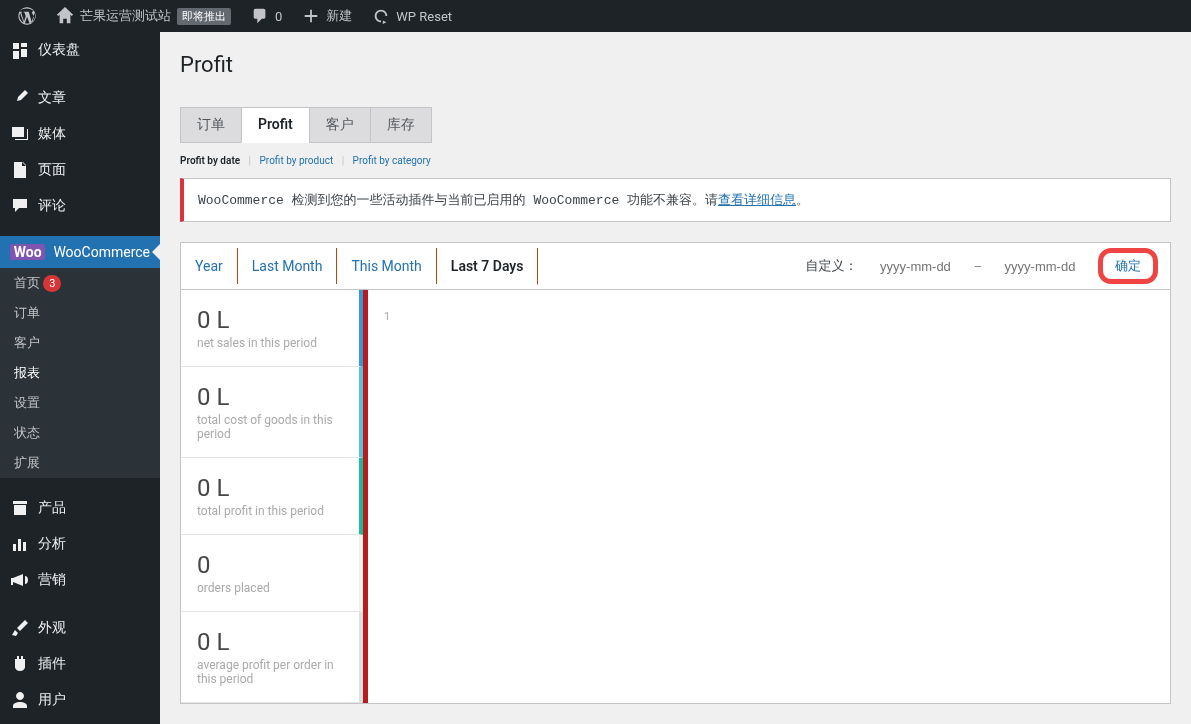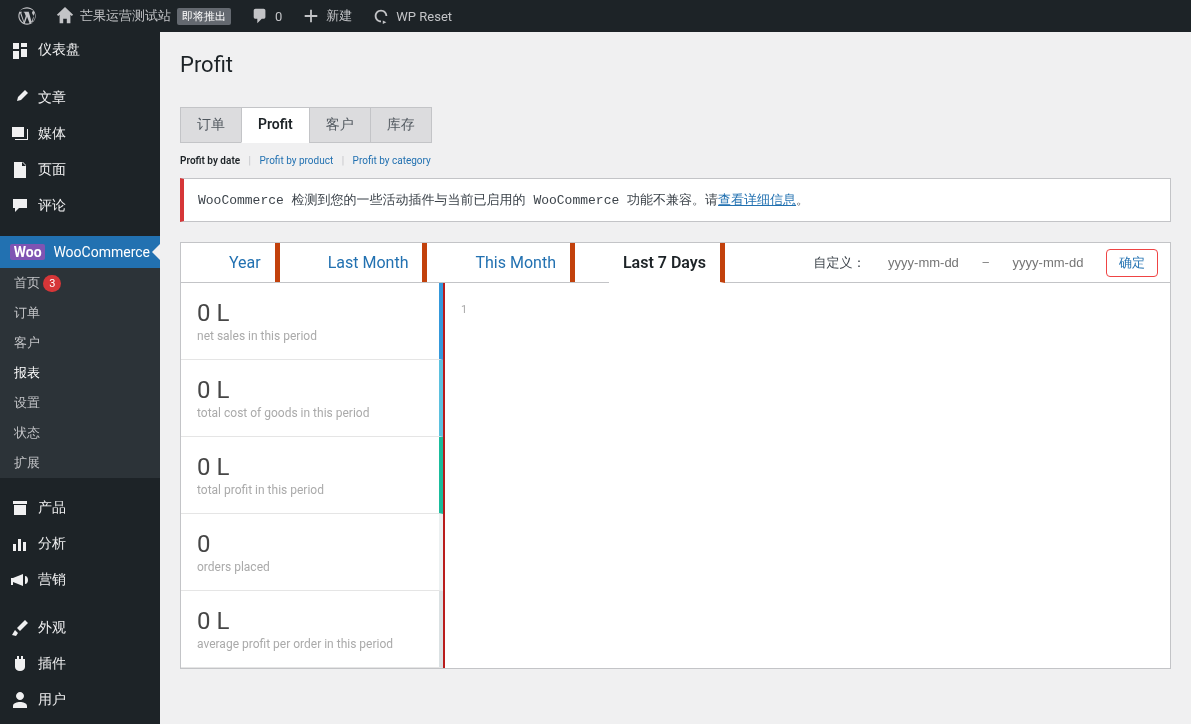--- a/index.html
+++ b/index.html
@@ -23,28 +23,28 @@
   .tab-row { display: flex; gap: 0; margin: 20px 20px 0; }
   .tab { background: #dcdcde; border: 1px solid #c3c4c7; padding: 8px 16px; color: #50575e; cursor: pointer; font-size: 14px; margin-right: -1px; }
   .tab.active { background: #fff; border-bottom-color: #fff; color: #1d2327; font-weight: 600; }
   .sub-tabs { margin: 12px 20px; font-size: 10px; color: #1d2327; }
   .sub-tabs .sep { color: #c3c4c7; margin: 0 6px; }
   .sub-tabs .link { color: #2271b1; cursor: pointer; }
   .sub-tabs .active-sub { font-weight: 600; }
   .notice { margin: 12px 20px; border: 1px solid #c3c4c7; border-left: 4px solid #d63638; background: #fff; padding: 12px 14px; font-size: 13px; color: #3c434a; font-family: Liberation Mono, monospace; }
   .notice a { color: #2271b1; text-decoration: underline; cursor: pointer; }
   .date-tabs { display: flex; align-items: center; gap: 0; margin: 20px 20px 0; border-bottom: 1px solid #c3c4c7; background:#fff; border:1px solid #c3c4c7; }
-  .date-tab { padding: 10px 14px; color: #2271b1; cursor: pointer; font-size: 16px; border-right:5px solid #c2410c;margin-left:34px; }
+  .date-tab { padding: 10px 14px; color: #2271b1; cursor: pointer; font-size: 14px; border-right:1px solid #c2410c; }
   .date-tab.active { background: #fff; color: #1d2327; font-weight: 600; border-bottom: 1px solid #fff; margin-bottom: -1px; }
   .custom-date { display: flex; align-items: center; gap: 8px; padding: 5px 12px; margin-left: auto; }
   .custom-date input { background:#fff; color:#888; padding: 4px 8px; border: none; font-size: 13px; width: 100px; text-align:center; }
   .custom-date .sep { color: #888; }
-  .custom-date button { border: 1px solid #ef4444; color: #2271b1; background: #fff; padding: 4px 12px; border-radius: 4px; cursor: pointer; font-size: 13px; }
+  .custom-date button { border: 5px solid #ef4444; color: #2271b1; background: #fff; padding: 4px 12px; border-radius: 13px; cursor: pointer; font-size: 13px; }
   .report-body { display: flex; margin: 0 20px 20px; background: #fff; border: 1px solid #c3c4c7; border-top:none; }
-  .stats-col { width: 264px; border-right: 2px solid #b91c1c; }
+  .stats-col { width: 187px; border-right: 5px solid #b91c1c; }
   .stat-block { padding: 16px; border-bottom: 1px solid #e5e5e5; position: relative; border-right: 4px solid transparent; }
   .stat-block.b1 { border-right-color: #3498db; }
   .stat-block.b2 { border-right-color: #5bc0de; }
   .stat-block.b3 { border-right-color: #1abc9c; }
   .stat-block.b4 { border-right-color: #ecf0f1; }
   .stat-block.b5 { border-right-color: #dbe1e3; }
   .stat-value { font-size: 24px; color: #464646; }
   .stat-label { font-size: 12px; color: #aaa; margin-top: 2px; }
   .chart-col { flex: 1; padding: 20px; position: relative; }
   .y-tick { color: #aaa; font-size: 11px; position: absolute; left: 16px; top: 20px; }

